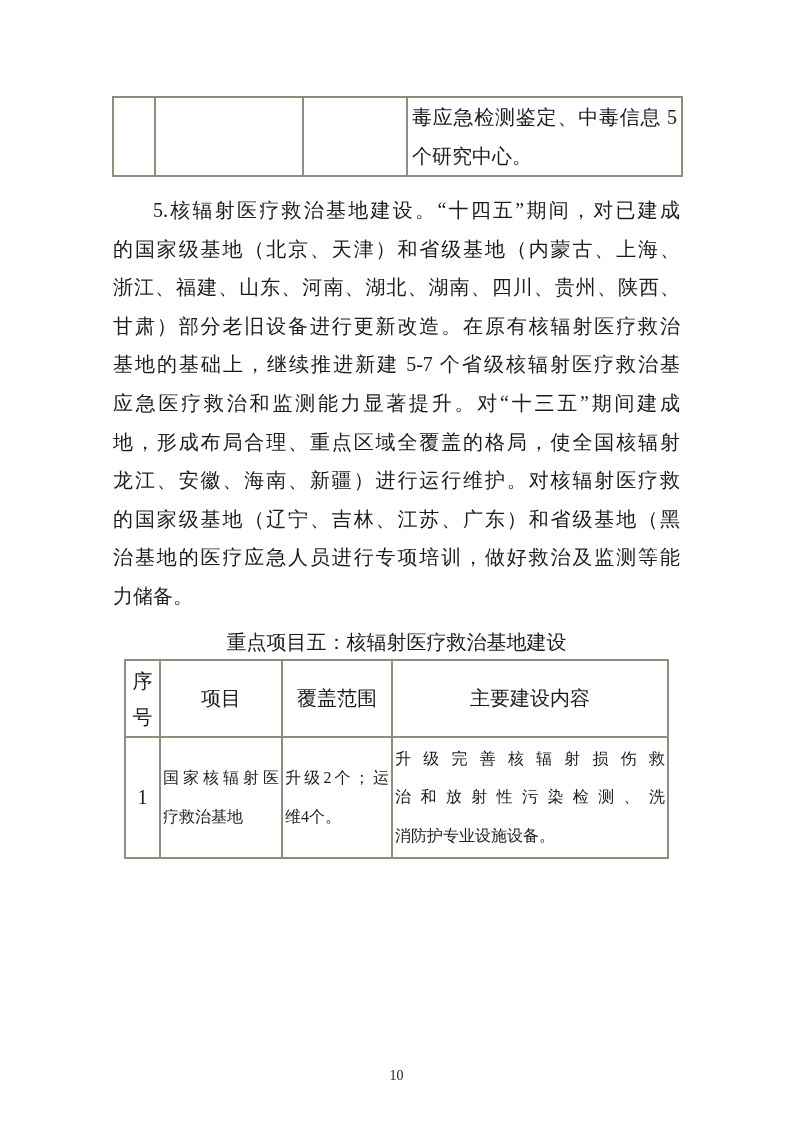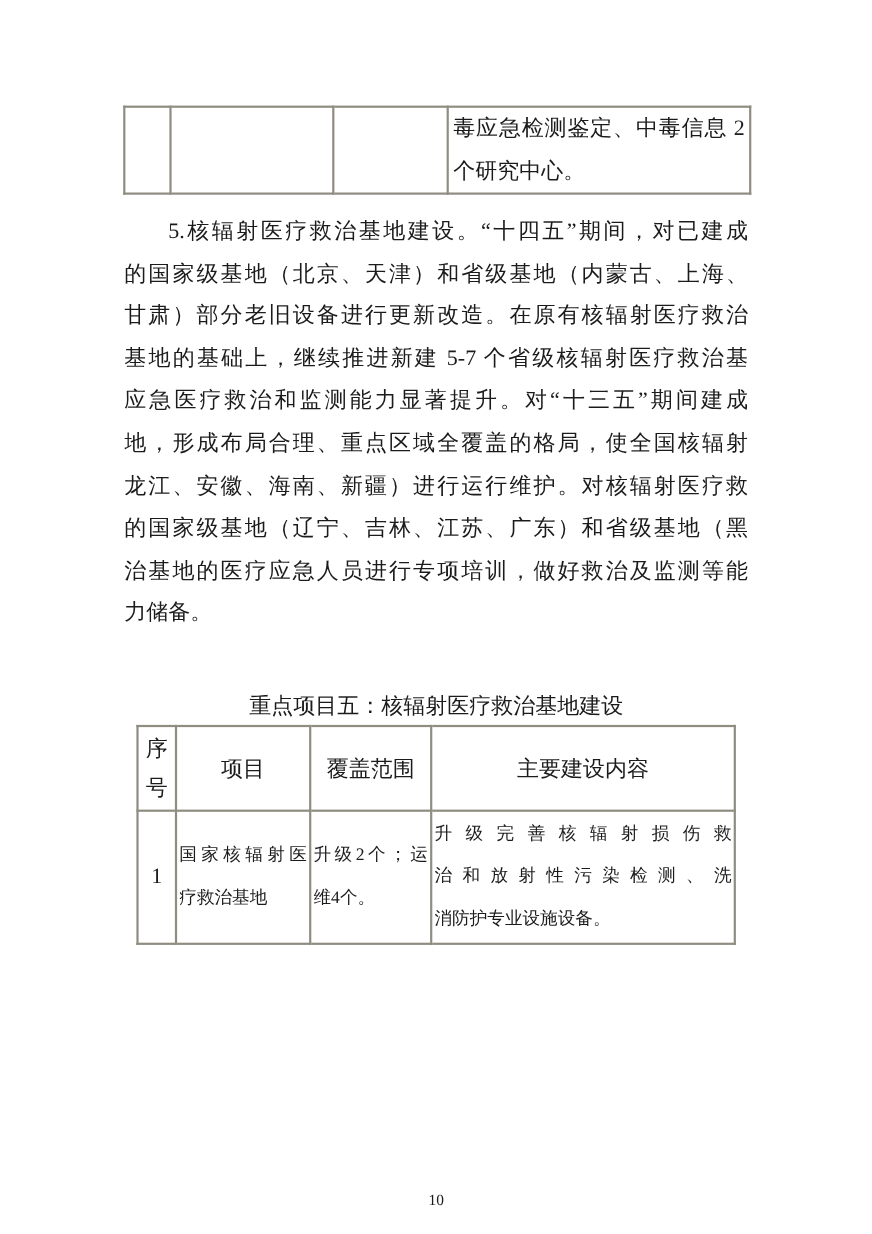--- a/index.html
+++ b/index.html
@@ -68,51 +68,51 @@
   .tbl-main td.ctr { text-align: center; font-size: 20px; }
 
   .page-num {
     position: absolute;
     left: 0;
     top: 1066px;
     width: 100%;
     text-align: center;
     font-size: 14px;
     line-height: 20px;
-    margin-top: 16px;
   }
 </style>
 </head>
 <body>
 
 <div class="page">
 
   <table class="tbl tbl-top">
     <colgroup>
       <col style="width:42px">
       <col style="width:148px">
       <col style="width:104px">
       <col style="width:275px">
     </colgroup>
     <tbody>
       <tr>
         <td></td>
         <td></td>
         <td></td>
         <td class="jlines cell-content">
-            <div class="line">毒应急检测鉴定、中毒信息 2</div>
+            <div class="line">毒应急检测鉴定、中毒信息 5</div>
             <div class="line">个研究中心。</div>
           </td>
       </tr>
     </tbody>
   </table>
 
   <div class="para jlines">
       <div class="line">5.核辐射医疗救治基地建设。“十四五”期间，对已建成</div>
       <div class="line">的国家级基地（北京、天津）和省级基地（内蒙古、上海、</div>
+      <div class="line">浙江、福建、山东、河南、湖北、湖南、四川、贵州、陕西、</div>
       <div class="line">甘肃）部分老旧设备进行更新改造。在原有核辐射医疗救治</div>
       <div class="line">基地的基础上，继续推进新建 5-7 个省级核辐射医疗救治基</div>
       <div class="line">应急医疗救治和监测能力显著提升。对“十三五”期间建成</div>
       <div class="line">地，形成布局合理、重点区域全覆盖的格局，使全国核辐射</div>
       <div class="line">龙江、安徽、海南、新疆）进行运行维护。对核辐射医疗救</div>
       <div class="line">的国家级基地（辽宁、吉林、江苏、广东）和省级基地（黑</div>
       <div class="line">治基地的医疗应急人员进行专项培训，做好救治及监测等能</div>
       <div class="line">力储备。</div>
     </div>
 

